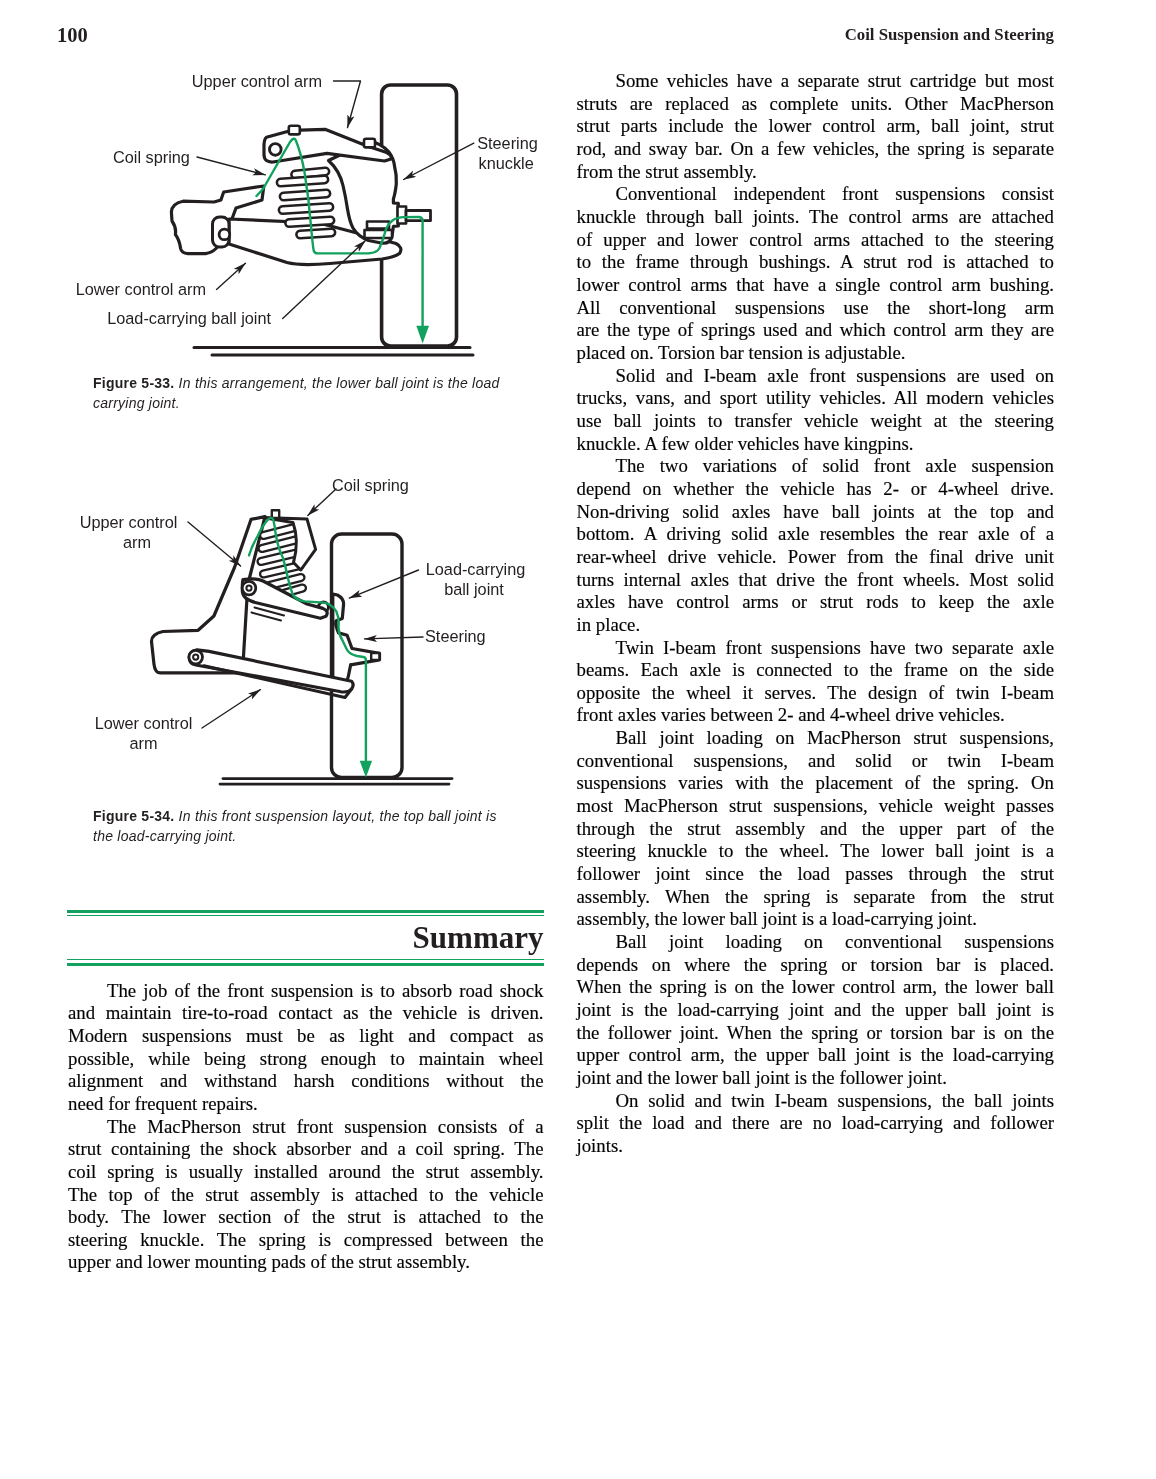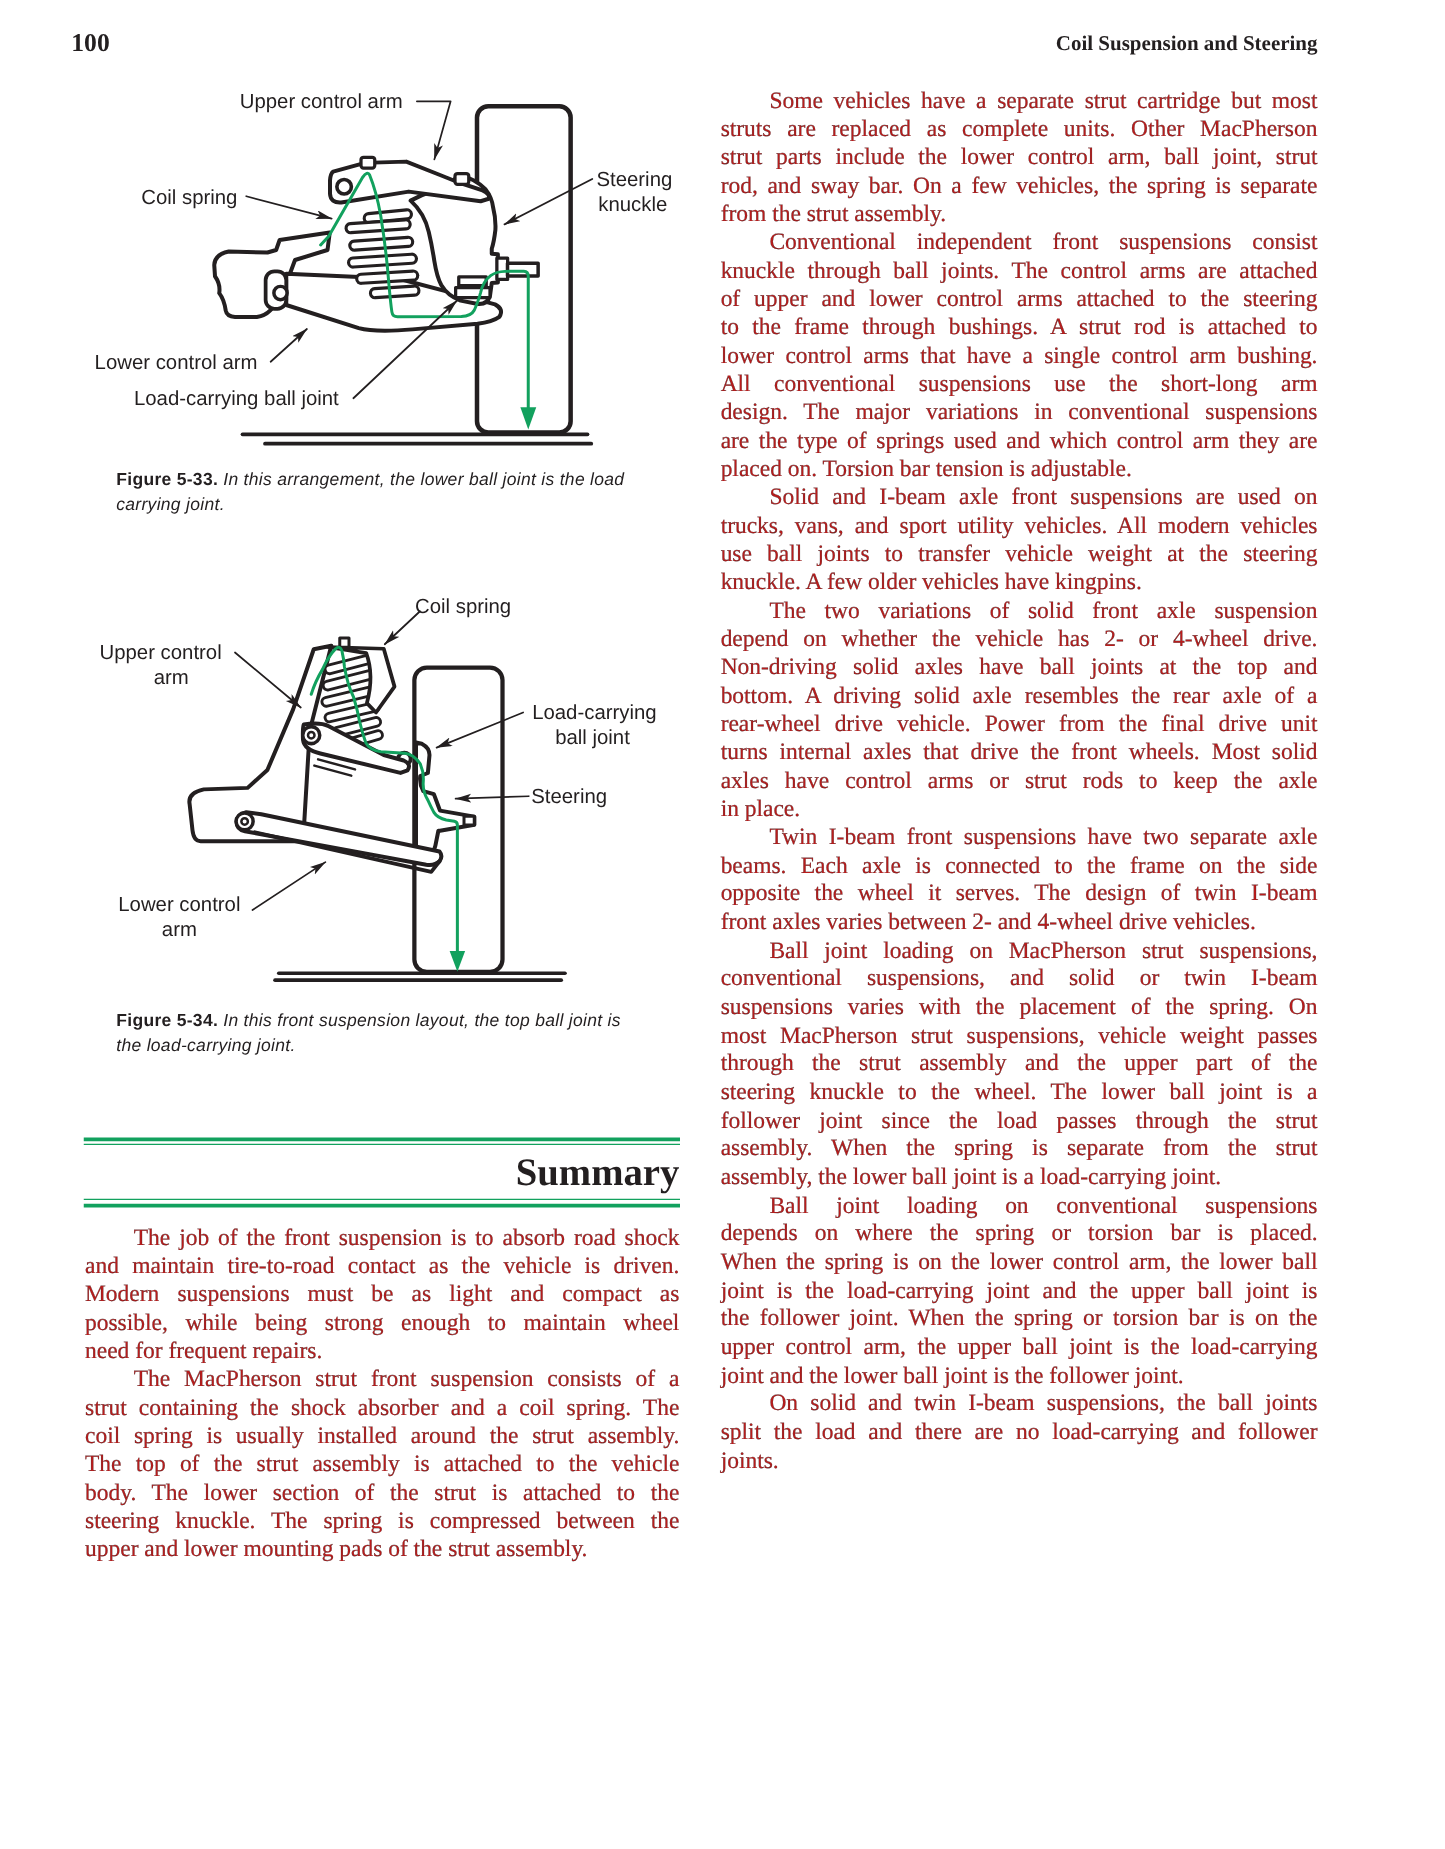--- a/index.html
+++ b/index.html
@@ -1,18 +1,18 @@
 <!DOCTYPE html>
 <html><head>
 <meta charset="utf-8">
 <style>
   html,body{margin:0;padding:0;}
   body{width:1156px;height:1479px;background:#fff;position:relative;overflow:hidden;}
   .hdr{position:absolute;font-family:"Liberation Serif",serif;font-weight:bold;color:#231f20;}
-  .col{position:absolute;font-family:"Liberation Serif",serif;color:#b91c1c;-webkit-text-stroke:0.18px #231f20;}
+  .col{position:absolute;font-family:"Liberation Serif",serif;color:#000000;-webkit-text-stroke:0.18px #231f20;}
   .ln{text-align:justify;text-align-last:justify;height:22.67px;overflow:visible;white-space:nowrap;}
   .ln.last{text-align-last:left;}
   .ln.ind{text-indent:39px;}
   .cap{position:absolute;font-family:Liberation Sans, sans-serif;font-size:14px;letter-spacing:0.24px;line-height:19.6px;color:#231f20;margin-left:25px;}
   .cap b{font-weight:bold;font-style:normal;}
   .cap i{font-style:italic;}
   svg text{font-family:"Liberation Sans",sans-serif;fill:#231f20;}
 </style>
 </head>
 <body>
@@ -191,20 +191,21 @@
 <div style="position:absolute;left:67px;top:914.8px;width:476.5px;height:1.6px;background:#12a15e;"></div>
 <div style="position:absolute;left:67px;top:958.9px;width:476.5px;height:1.6px;background:#12a15e;"></div>
 <div style="position:absolute;left:67px;top:963px;width:476.5px;height:3.2px;background:#12a15e;"></div>
 <div class="hdr" style="left:67px;top:920px;width:476.5px;text-align:right;font-size:31px;">Summary</div>
 
 <div class="col" id="sumcol" style="left:68px;top:979.6px;width:475.5px;font-size:18.8px;line-height:22.72px;">
 <div class="ln ind">The job of the front suspension is to absorb road shock</div>
 <div class="ln">and maintain tire-to-road contact as the vehicle is driven.</div>
 <div class="ln">Modern suspensions must be as light and compact as</div>
 <div class="ln">possible, while being strong enough to maintain wheel</div>
+<div class="ln">alignment and withstand harsh conditions without the</div>
 <div class="ln last">need for frequent repairs.</div>
 <div class="ln ind">The MacPherson strut front suspension consists of a</div>
 <div class="ln">strut containing the shock absorber and a coil spring. The</div>
 <div class="ln">coil spring is usually installed around the strut assembly.</div>
 <div class="ln">The top of the strut assembly is attached to the vehicle</div>
 <div class="ln">body. The lower section of the strut is attached to the</div>
 <div class="ln">steering knuckle. The spring is compressed between the</div>
 <div class="ln last">upper and lower mounting pads of the strut assembly.</div>
 </div>
 
@@ -213,21 +214,20 @@
 <div class="ln">struts are replaced as complete units. Other MacPherson</div>
 <div class="ln">strut parts include the lower control arm, ball joint, strut</div>
 <div class="ln">rod, and sway bar. On a few vehicles, the spring is separate</div>
 <div class="ln last">from the strut assembly.</div>
 <div class="ln ind">Conventional independent front suspensions consist</div>
 <div class="ln">knuckle through ball joints. The control arms are attached</div>
 <div class="ln">of upper and lower control arms attached to the steering</div>
 <div class="ln">to the frame through bushings. A strut rod is attached to</div>
 <div class="ln">lower control arms that have a single control arm bushing.</div>
 <div class="ln">All conventional suspensions use the short-long arm</div>
-<div class="ln">design. The major variations in conventional suspensions</div>
 <div class="ln">are the type of springs used and which control arm they are</div>
 <div class="ln last">placed on. Torsion bar tension is adjustable.</div>
 <div class="ln ind">Solid and I-beam axle front suspensions are used on</div>
 <div class="ln">trucks, vans, and sport utility vehicles. All modern vehicles</div>
 <div class="ln">use ball joints to transfer vehicle weight at the steering</div>
 <div class="ln last">knuckle. A few older vehicles have kingpins.</div>
 <div class="ln ind">The two variations of solid front axle suspension</div>
 <div class="ln">depend on whether the vehicle has 2- or 4-wheel drive.</div>
 <div class="ln">Non-driving solid axles have ball joints at the top and</div>
 <div class="ln">bottom. A driving solid axle resembles the rear axle of a</div>

